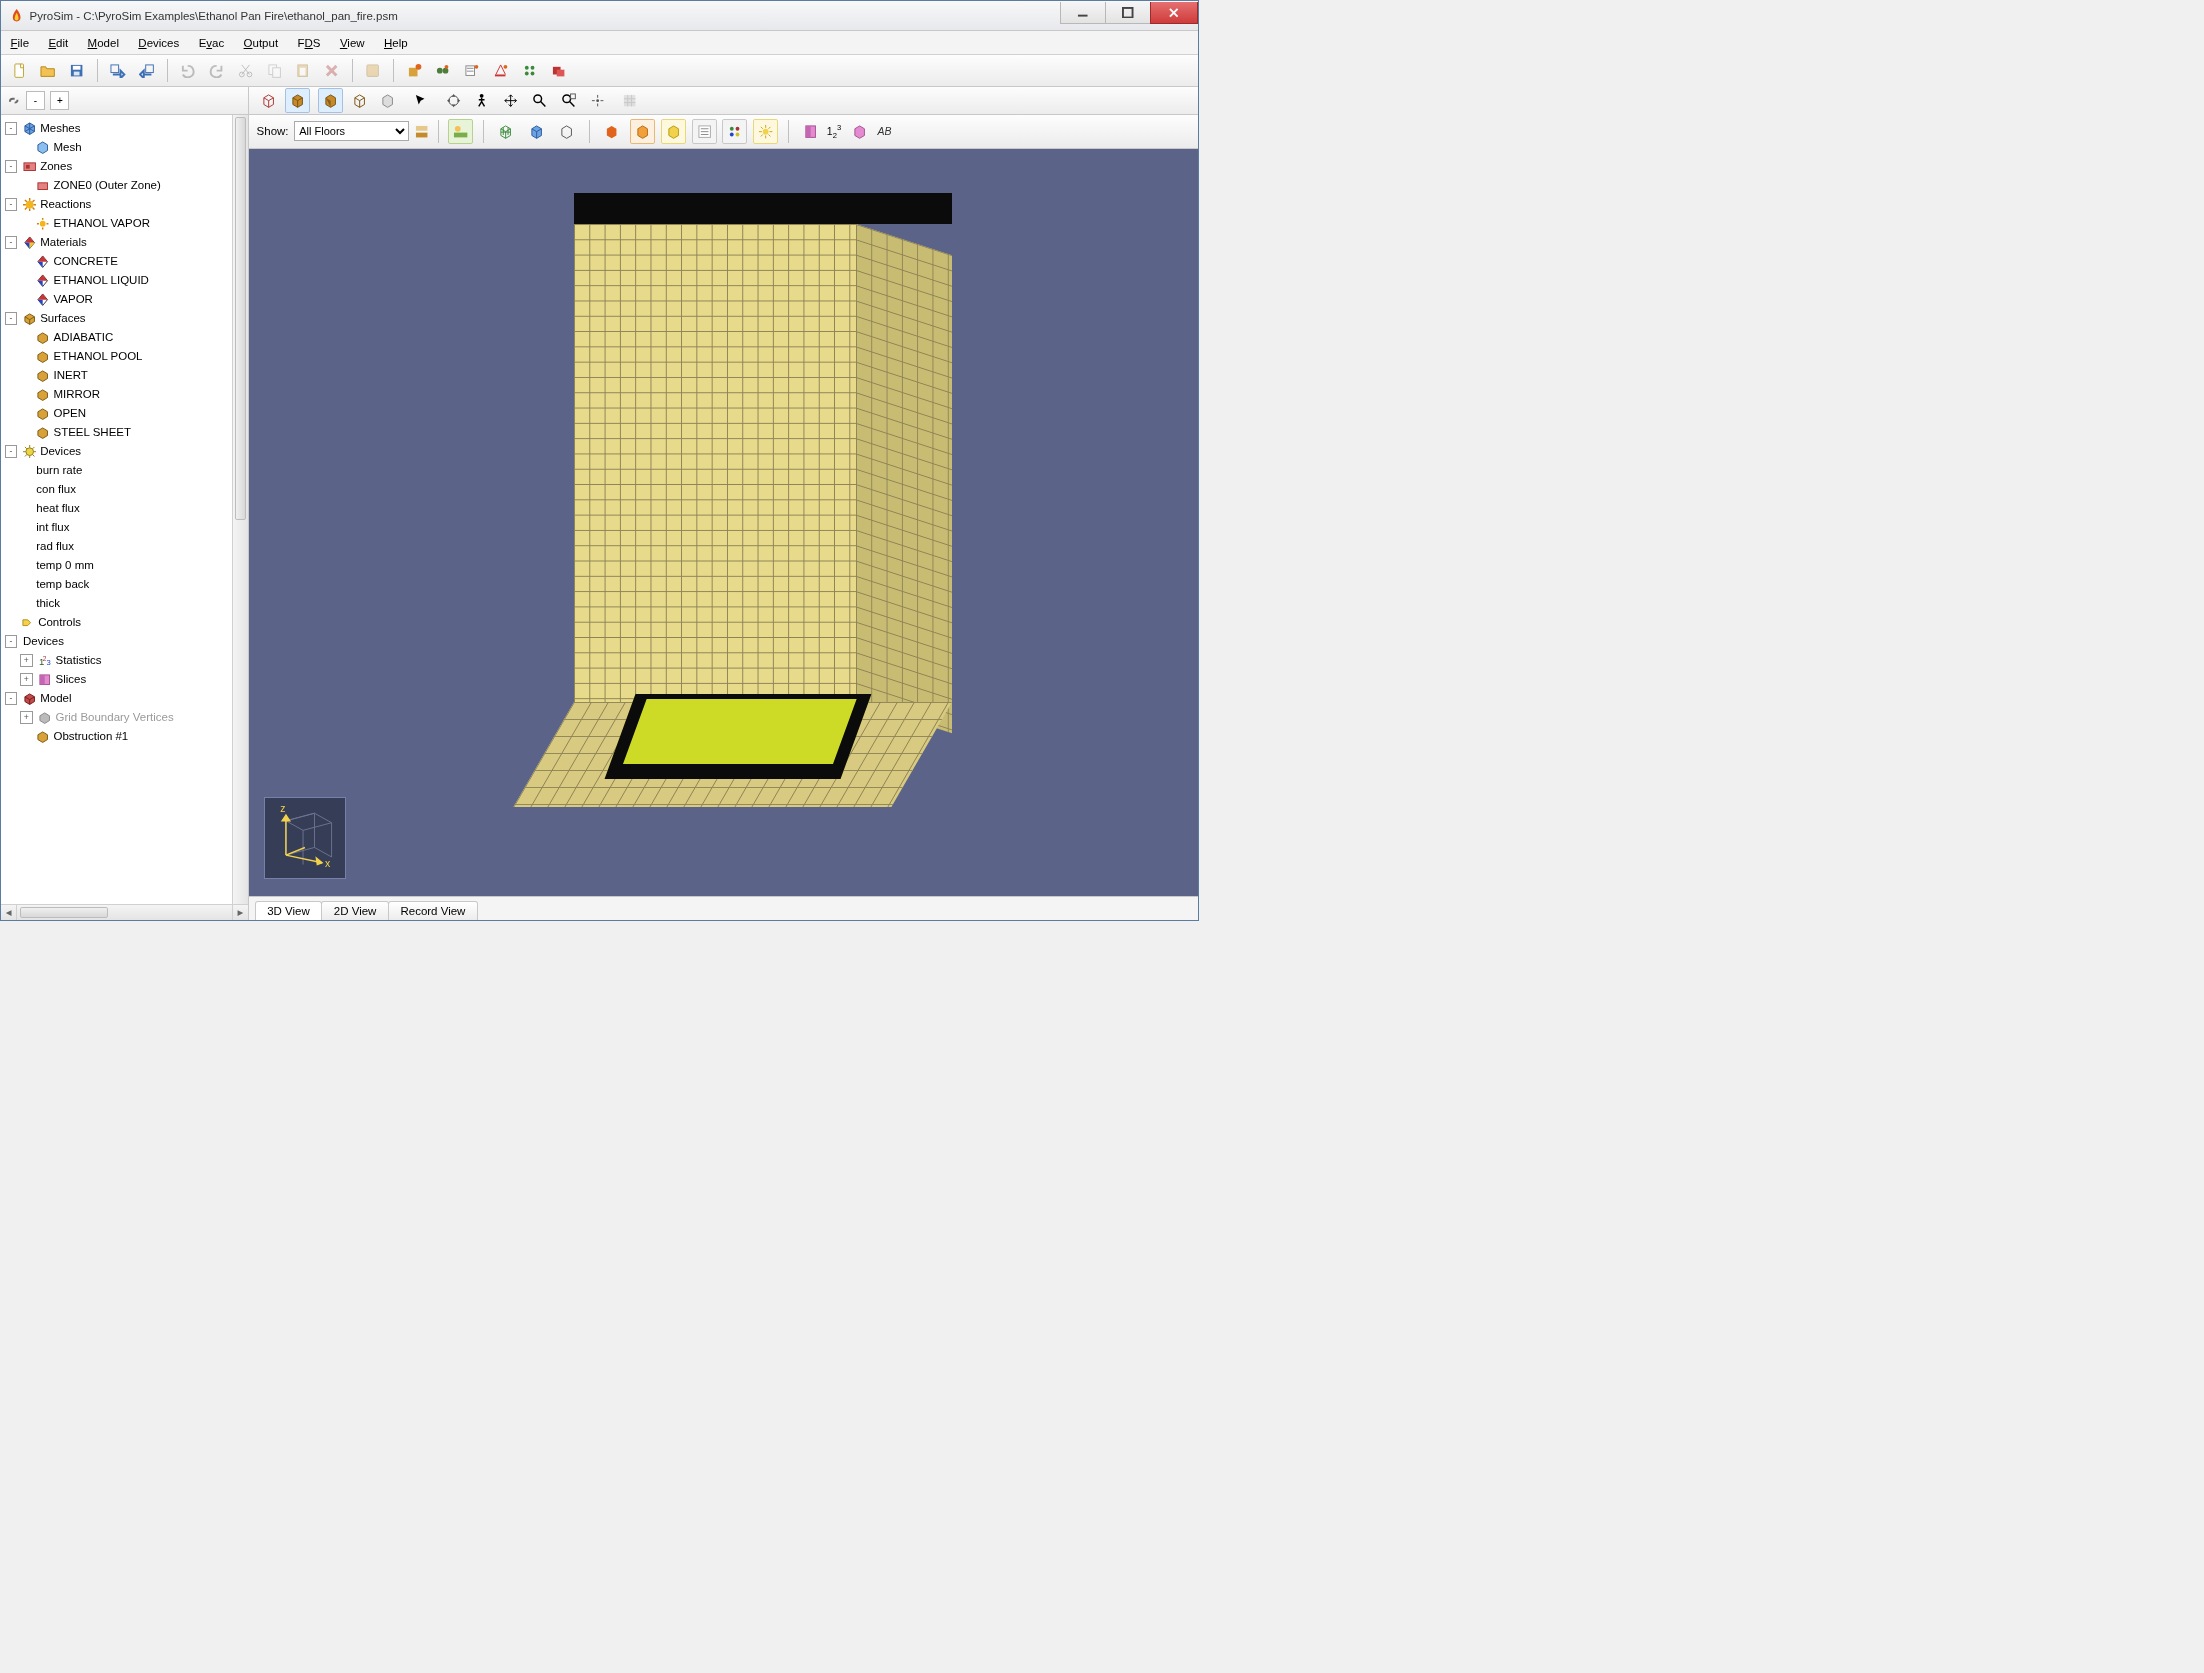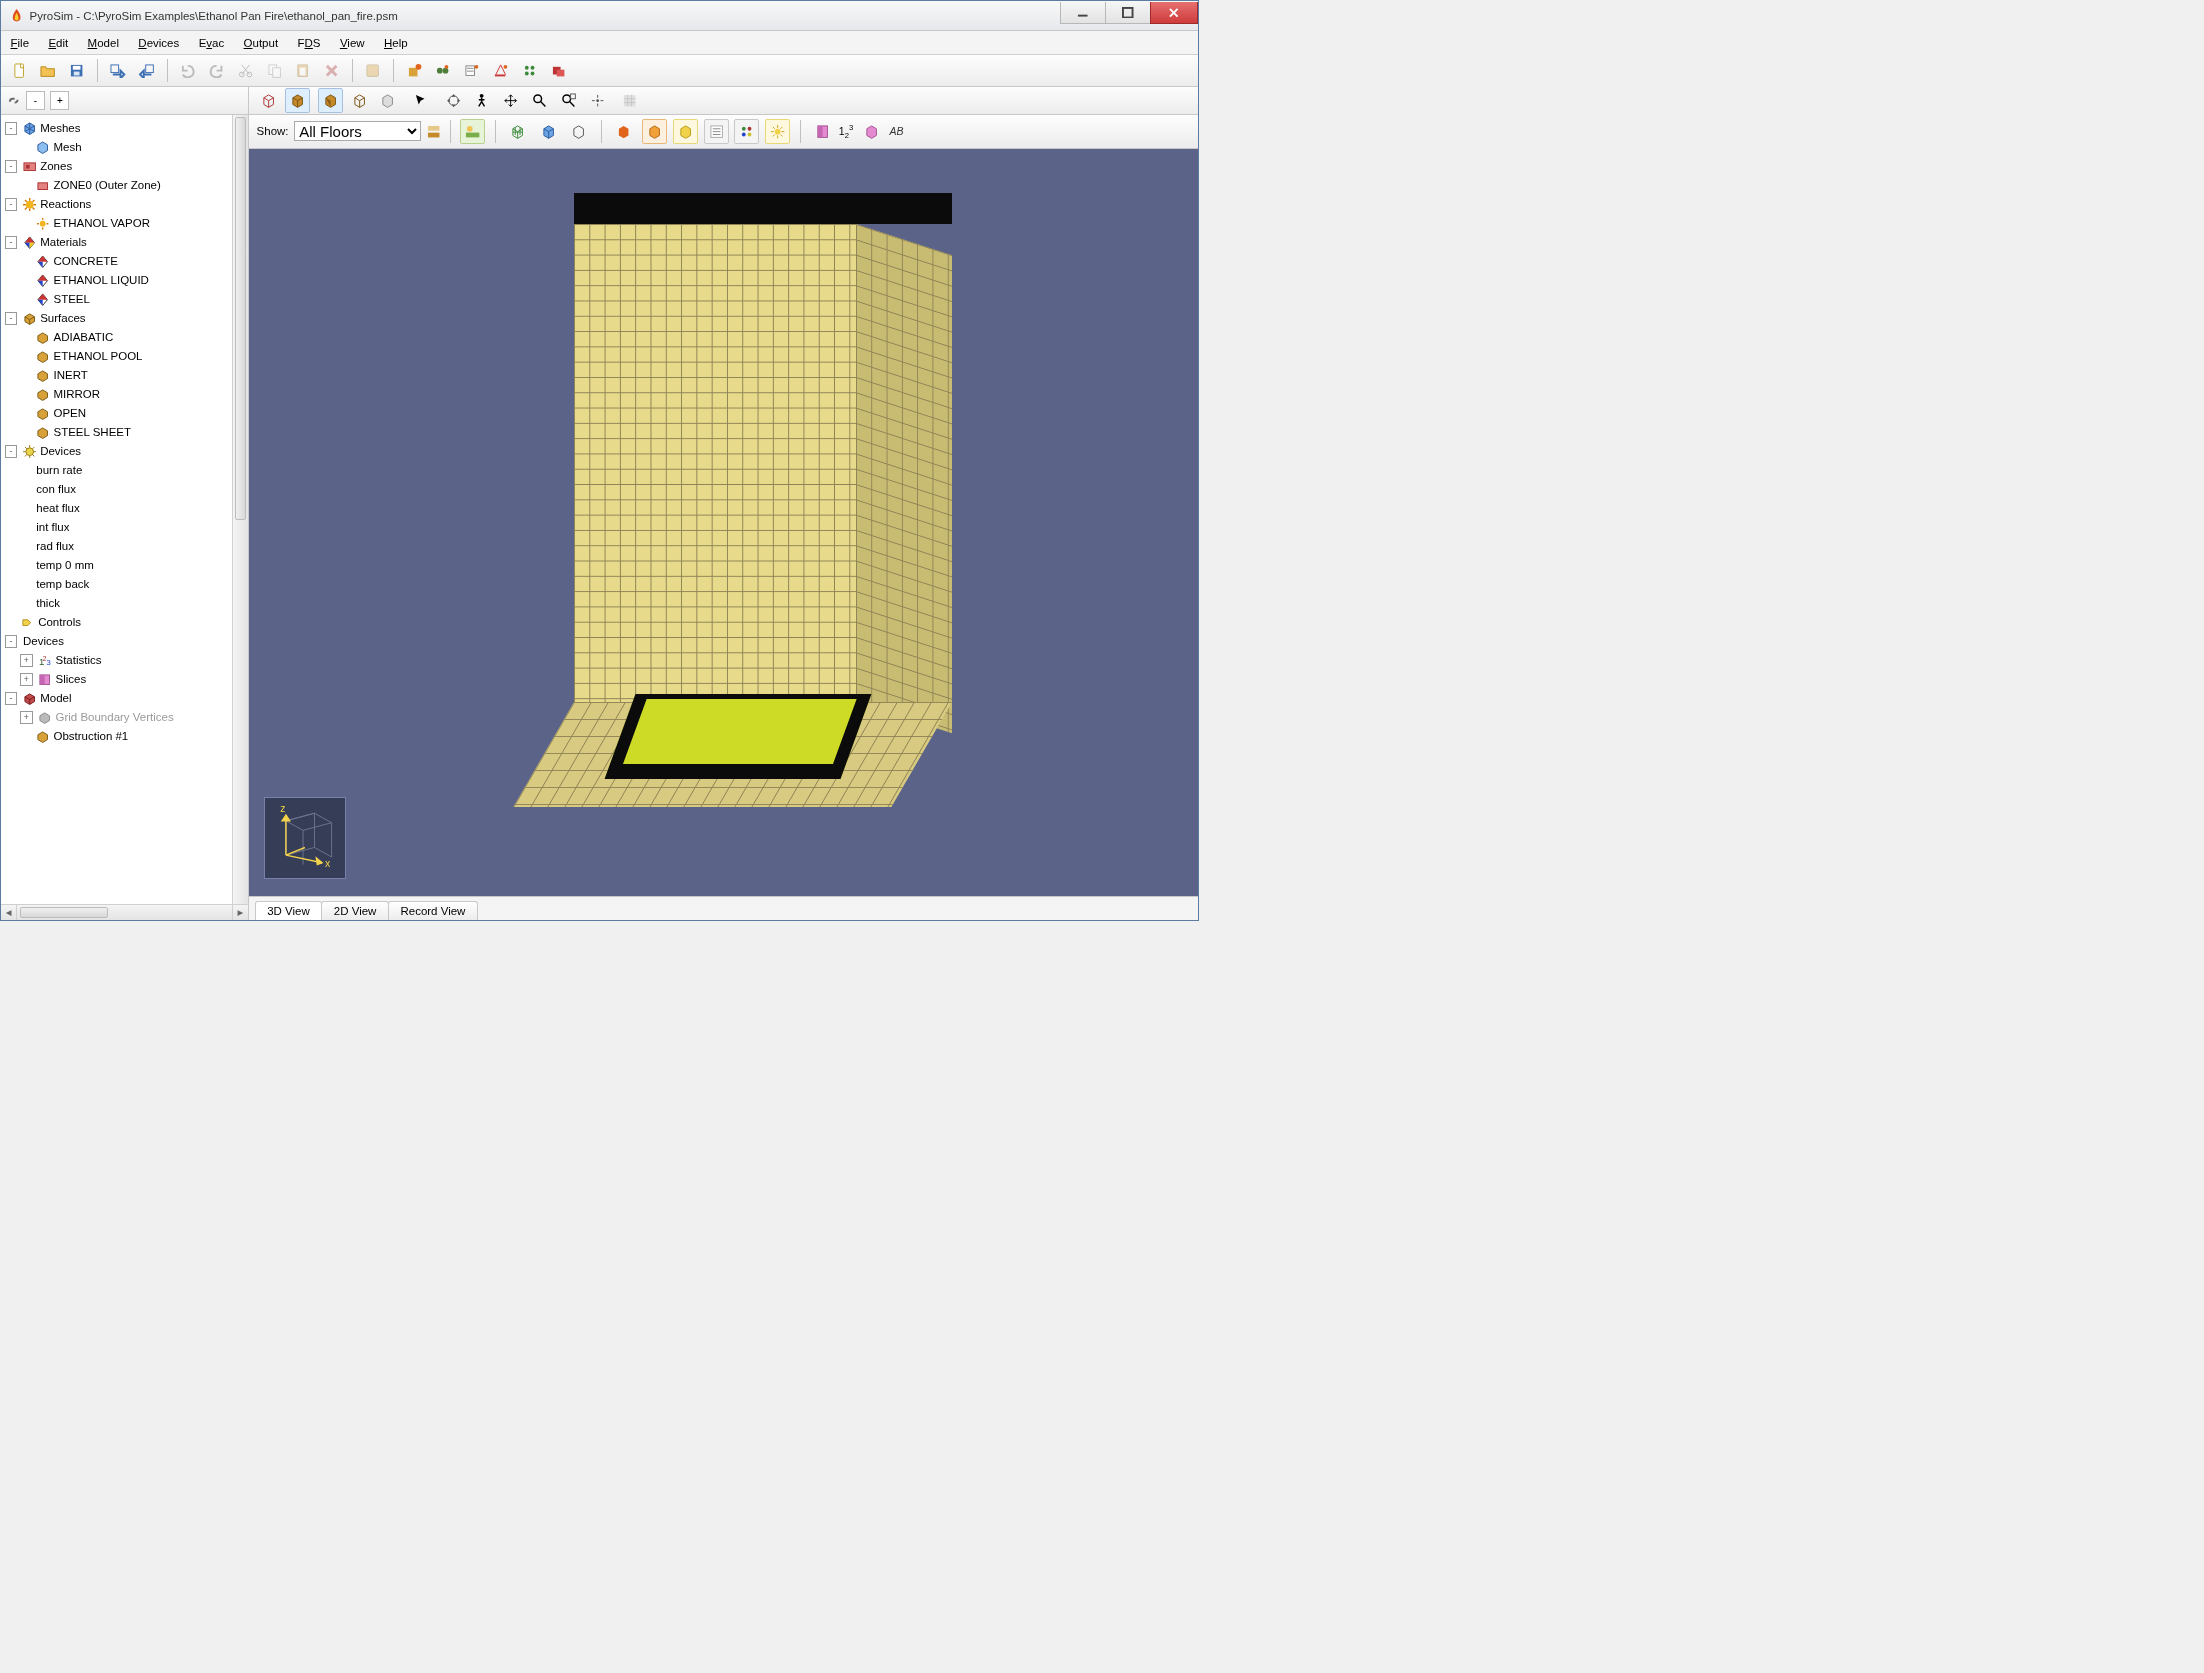--- a/index.html
+++ b/index.html
@@ -44,21 +44,21 @@
 .nav-hscroll{height:15.3px;background:linear-gradient(to bottom,#f4f4f4,#e4e4e4);border-top:1px solid #d0d0d0;position:relative}
 .nav-hscroll .thumb{position:absolute;top:1.9px;bottom:1.9px;left:19px;width:86px;background:linear-gradient(to bottom,#f0f0f0,#d8d8d8);border:1px solid #bcbcbc;border-radius:1.9px}
 .nav-hscroll .arrow{position:absolute;top:0;bottom:0;width:15.3px;display:flex;align-items:center;justify-content:center;color:#666}
 .nav-hscroll .arrow.l{left:0;border-right:1px solid #d0d0d0}
 .nav-hscroll .arrow.r{right:0;border-left:1px solid #d0d0d0}
 
 .main-col{flex:1;display:flex;flex-direction:column}
 .view-toolbar{height:27px;background:linear-gradient(to bottom,#fdfdfd,#ececec);border-bottom:1px solid #c8c8c8;display:flex;align-items:center;padding:0 7.6px;gap:3.8px}
 .show-row{height:32.5px;background:linear-gradient(to bottom,#fdfdfd,#ececec);border-bottom:1px solid #c8c8c8;display:flex;align-items:center;padding:0 7.6px;gap:5.7px}
 .show-row .lbl{font-size:11.5px}
-.show-row select{width:127px;height:20px;font-size:15px;border:1px solid #aaa;background:#fff}
+.show-row select{width:115px;height:20px;font-size:11px;border:1px solid #aaa;background:#fff}
 .show-row .sr-sep{width:1px;height:23px;background:#c0c0c0;margin:0 3.8px}
 .view3d{flex:1;background:#5b6389;position:relative;overflow:hidden}
 .grid-wall{position:absolute;background-image:linear-gradient(to right,#8e8355 0,#8e8355 1px,transparent 1px,transparent 100%),linear-gradient(to bottom,#8e8355 0,#8e8355 1px,transparent 1px,transparent 100%);background-size:15.3px 15.3px}
 .wall-back{left:325px;top:75px;width:282px;height:478px;background-color:#e7da8b}
 .wall-right{left:607px;top:75px;width:96px;height:478px;transform:skewY(18deg);transform-origin:top left;background-color:#c8bb72}
 .wall-floor{left:325px;top:553px;width:378px;height:105px;transform:skewY(0deg) skewX(-30deg);transform-origin:top left;background-color:#d8ca80;background-image:linear-gradient(to right,#8e8355 0,#8e8355 1px,transparent 1px,transparent 100%),linear-gradient(to bottom,#8e8355 0,#8e8355 1px,transparent 1px,transparent 100%);background-size:17px 17px}
 .top-trim{position:absolute;left:325px;top:44px;width:378px;height:31px;background:#0b0b0b}
 .pan-base{position:absolute;left:371px;top:545px;width:210px;height:65px;background:#cddb27;border:13.4px solid #0b0b0b;border-top-width:5.7px;border-bottom-width:15.3px;box-sizing:content-box;transform:skewX(-20deg)}
 .axis-gizmo{position:absolute;left:15.3px;bottom:17px;width:80px;height:80px;border:1px solid #7780a8;background:rgba(30,36,52,0.6);color:#ffde3a}
 .axis-gizmo svg{width:78px;height:78px}
@@ -372,21 +372,21 @@
                 <li>
                     <div class="row">
                       <span class="toggle blank"></span>
                       <span class="ticon">
                         <svg viewBox="0 0 14 14">
                           <path d="M7 1l5 6-5 6-5-6z" fill="#fff" stroke="#333"></path>
                           <path d="M7 1l5 6H2z" fill="#c33"></path>
                           <path d="M2 7l5 6V7z" fill="#24c"></path>
                         </svg>
                       </span>
-                      <span class="lbl">STEEL</span>
+                      <span class="lbl">VAPOR</span>
                     </div>
                   </li>
               </ul>
             </li>
 
             <li>
                 <div class="row">
                   <span class="toggle">-</span>
                   <span class="ticon">
                     <svg viewBox="0 0 14 14">

